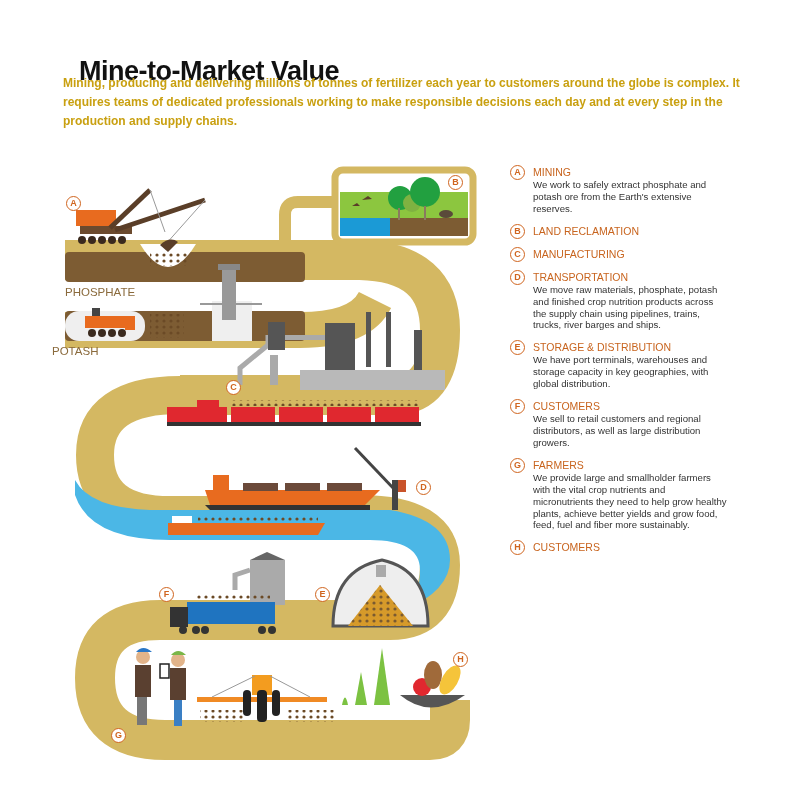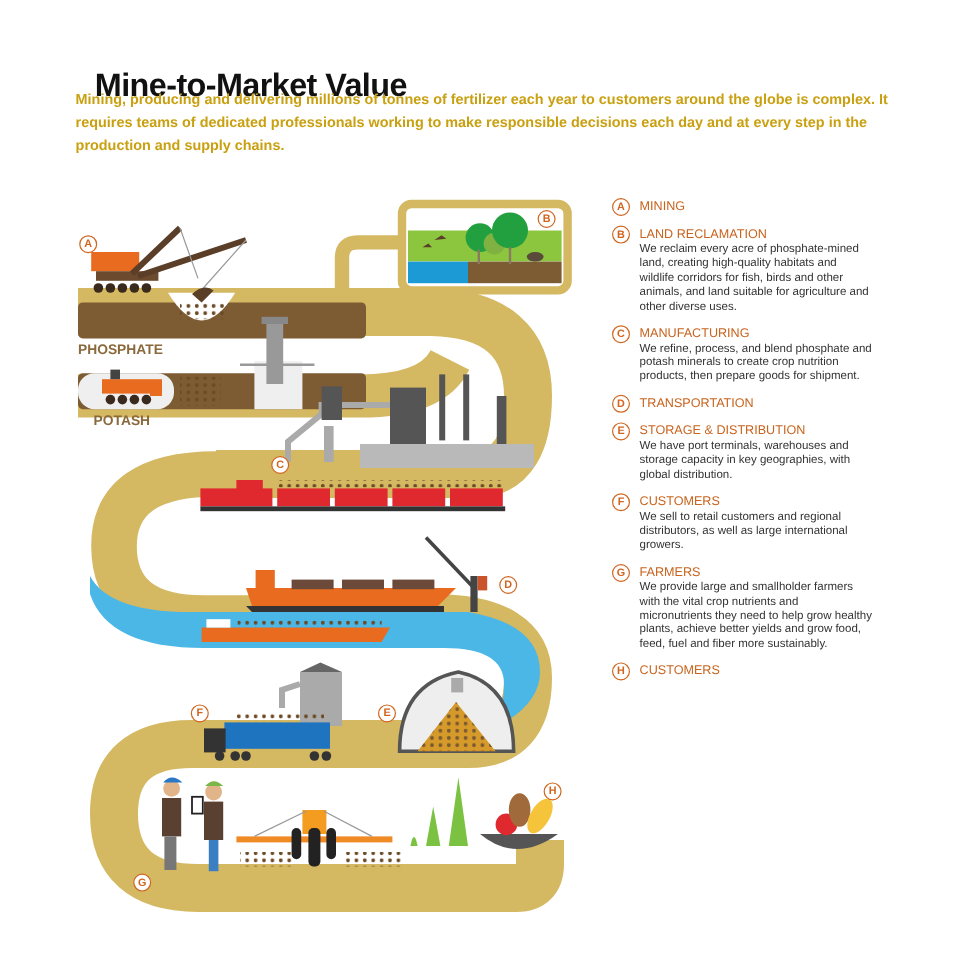--- a/index.html
+++ b/index.html
@@ -5,21 +5,21 @@
   html,body{margin:0;padding:0;background:#fff;}
   body{width:800px;height:800px;position:relative;overflow:hidden;font-family:"Liberation Sans",sans-serif;}
   .title{position:absolute;left:63px;top:40px;font-size:27px;font-weight:bold;color:#111;letter-spacing:-0.5px;margin:16px;}
   .intro{position:absolute;left:63px;top:74px;width:680px;font-size:12px;font-weight:bold;color:#c9a010;line-height:19px;margin:0;}
   .art{position:absolute;left:0;top:0;}
   .legend{position:absolute;left:508px;top:166px;width:220px;}
   .item{position:relative;padding-left:25px;margin-bottom:10px;}
   .badge{position:absolute;left:2px;top:-1px;width:13px;height:13px;border:1.5px solid #d0651f;border-radius:50%;color:#d0651f;font-size:9px;font-weight:bold;text-align:center;line-height:13px;}
   .item-title{color:#c8641e;font-size:10.5px;font-weight:normal;line-height:13px;}
   .item-desc{color:#333;font-size:9.6px;line-height:11.9px;}
-  .lbl{position:absolute;font-size:11.5px;font-weight:bold;color:#8a6a3c;}
+  .lbl{position:absolute;font-size:11.5px;font-weight:normal;color:#8a6a3c;}
   .mk{position:absolute;width:13px;height:13px;border:1.5px solid #d0651f;border-radius:50%;color:#d0651f;font-size:9px;font-weight:bold;text-align:center;line-height:13px;background:#fff;}
 </style>
 </head>
 <body>
 
 <h1 class="title">Mine-to-Market Value</h1>
 <p class="intro">Mining, producing and delivering millions of tonnes of fertilizer each year to customers around the globe is complex. It requires teams of dedicated professionals working to make responsible decisions each day and at every step in the production and supply chains.</p>
 
 <svg class="art" width="800" height="800" viewBox="0 0 800 800">
   <defs>
@@ -203,59 +203,59 @@
 
   <g>
     <path d="M400 695 Q430 720 465 695 Z" fill="#555"></path>
     <circle cx="422" cy="687" r="9" fill="#e0282f"></circle>
     <ellipse cx="433" cy="675" rx="9" ry="14" fill="#a06a3a"></ellipse>
     <ellipse cx="450" cy="680" rx="8" ry="16" fill="#f5c43a" transform="rotate(30 450 680)"></ellipse>
   </g>
 </svg>
 
 <div class="lbl" style="left:65px;top:286px;">PHOSPHATE</div>
-<div class="lbl" style="left:78px;top:345px;">POTASH</div>
+<div class="lbl" style="left:52px;top:345px;">POTASH</div>
 
 <div class="mk" style="left:66px;top:196px;">A</div>
 <div class="mk" style="left:448px;top:175px;">B</div>
 <div class="mk" style="left:226px;top:380px;">C</div>
 <div class="mk" style="left:416px;top:480px;">D</div>
 <div class="mk" style="left:315px;top:587px;">E</div>
 <div class="mk" style="left:159px;top:587px;">F</div>
 <div class="mk" style="left:111px;top:728px;">G</div>
 <div class="mk" style="left:453px;top:652px;">H</div>
 
 <div class="legend">
   <div class="item">
     <span class="badge">A</span>
     <div class="item-title">MINING</div>
+    <div class="item-desc">We work to safely extract phosphate and potash ore from the Earth's extensive reserves.</div>
   </div>
   <div class="item">
     <span class="badge">B</span>
     <div class="item-title">LAND RECLAMATION</div>
-    <div class="item-desc">We reclaim every acre of phosphate-mined land, creating high-quality habitats and wildlife corridors for fish, birds and other animals, and land suitable for agriculture and other diverse uses.</div>
   </div>
   <div class="item">
     <span class="badge">C</span>
     <div class="item-title">MANUFACTURING</div>
-    <div class="item-desc">We refine, process, and blend phosphate and potash minerals to create crop nutrition products, then prepare goods for shipment.</div>
   </div>
   <div class="item">
     <span class="badge">D</span>
     <div class="item-title">TRANSPORTATION</div>
+    <div class="item-desc">We move raw materials, phosphate, potash and finished crop nutrition products across the supply chain using pipelines, trains, trucks, river barges and ships.</div>
   </div>
   <div class="item">
     <span class="badge">E</span>
     <div class="item-title">STORAGE &amp; DISTRIBUTION</div>
     <div class="item-desc">We have port terminals, warehouses and storage capacity in key geographies, with global distribution.</div>
   </div>
   <div class="item">
     <span class="badge">F</span>
     <div class="item-title">CUSTOMERS</div>
-    <div class="item-desc">We sell to retail customers and regional distributors, as well as large international growers.</div>
+    <div class="item-desc">We sell to retail customers and regional distributors, as well as large distribution growers.</div>
   </div>
   <div class="item">
     <span class="badge">G</span>
     <div class="item-title">FARMERS</div>
     <div class="item-desc">We provide large and smallholder farmers with the vital crop nutrients and micronutrients they need to help grow healthy plants, achieve better yields and grow food, feed, fuel and fiber more sustainably.</div>
   </div>
   <div class="item">
     <span class="badge">H</span>
     <div class="item-title">CUSTOMERS</div>
   </div>

